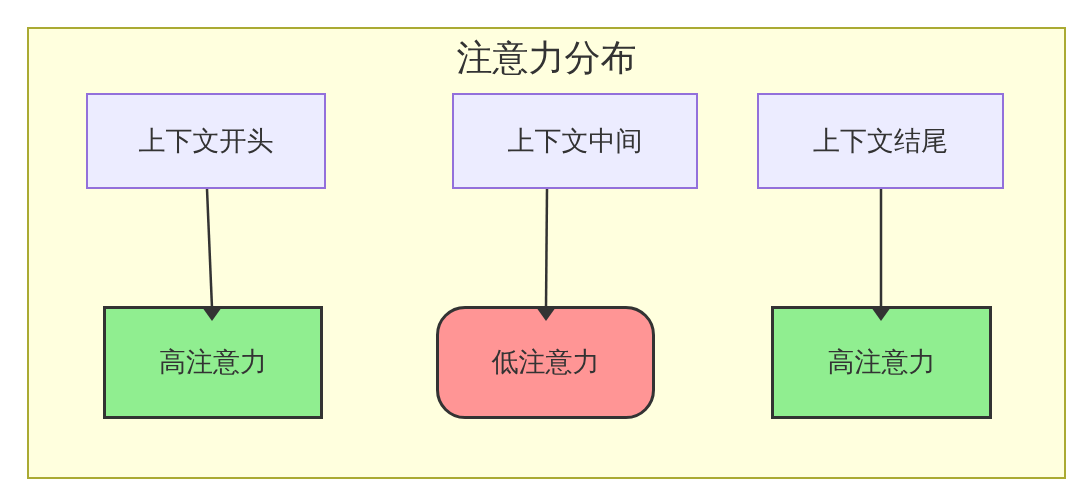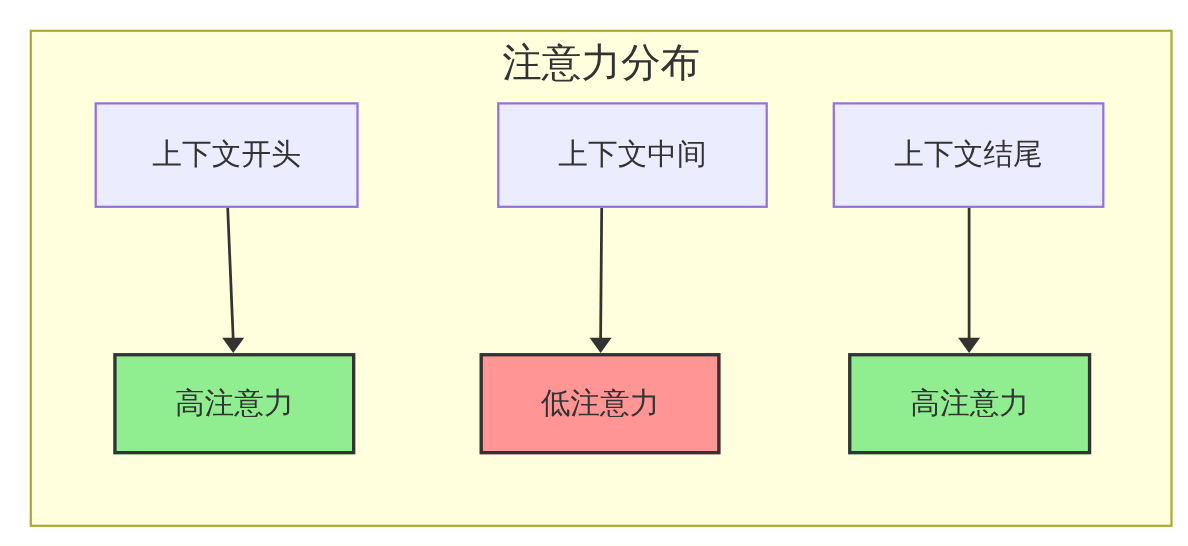--- a/index.html
+++ b/index.html
@@ -46,22 +46,22 @@
     text-align: left;
     color: var(--text-color, #333333);
   }
   .node.ctx {
     top: 93px;
     height: 96px;
     background: var(--context-fill, #ECECFF);
     border: 2px solid var(--context-stroke, #9370DB);
   }
   .node.result {
-    top: 321px;
-    height: 92px;
+    top: 306px;
+    height: 113px;
     border: 3px solid var(--result-stroke, #333333);
   }
   .node.result.high { background: var(--high-fill, #90EE90); }
   .node.result.low  { background: var(--low-fill, #ff9595); }
   svg.edges {
     position: absolute;
     left: 0;
     top: 0;
     width: 1080px;
     height: 496px;
@@ -84,21 +84,21 @@
 </div>
 
 <div class="node ctx" style="left:86px; width:240px;">上下文开头</div>
 
 <div class="node ctx" style="left:424px; width:246px;margin-left:28px;">上下文中间</div>
 
 <div class="node ctx" style="left:757px; width:247px;">上下文结尾</div>
 
 <div class="node result high" style="left:103px; width:220px;">高注意力</div>
 
-<div class="node result low" style="left:436px; width:219px;">低注意力</div>
+<div class="node result low" style="left:436px; width:219px;border-radius:29px;">低注意力</div>
 
 <div class="node result high" style="left:771px; width:221px;">高注意力</div>
 
 <svg class="edges" viewBox="0 0 1080 496">
   <g>
     <line x1="207" y1="189" x2="212" y2="308"></line>
     <polygon points="212,321 202,307 222,307"></polygon>
   </g>
   <g>
     <line x1="547" y1="189" x2="546" y2="308"></line>

